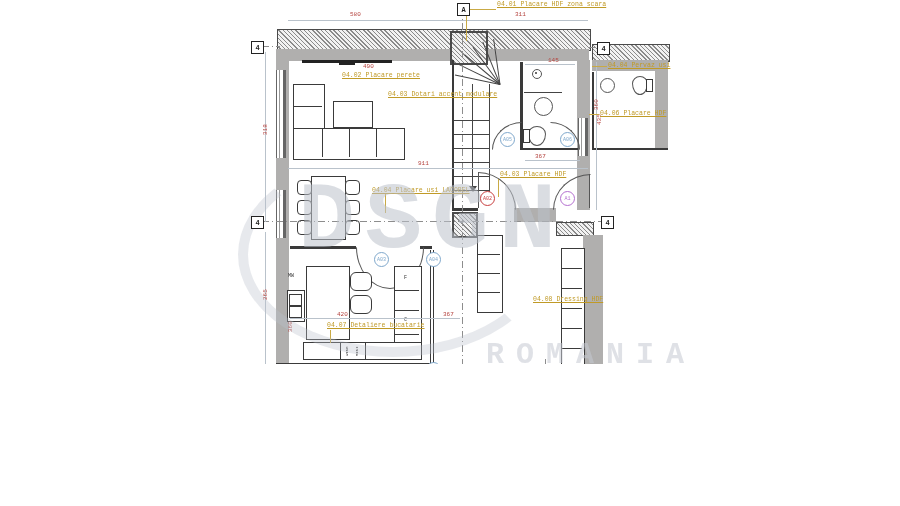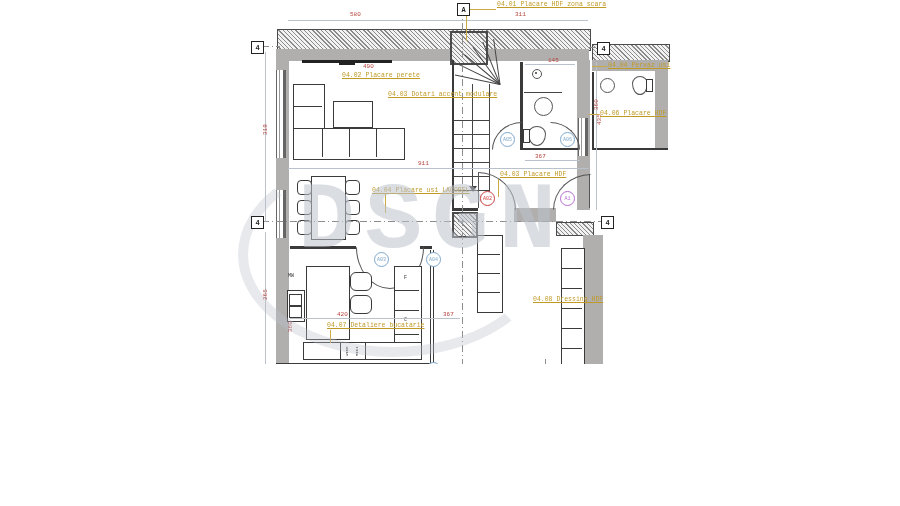--- a/index.html
+++ b/index.html
@@ -37,20 +37,21 @@
   .app{position:absolute;color:#333;font-size:5px;line-height:5px;}
   .wm{position:absolute;color:rgba(187,193,202,0.55);font-weight:bold;z-index:4;pointer-events:none;}
 </style>
 </head>
 <body>
 
 <div id="canvas">
 
   <div class="wm" style="left:238px;top:152px;width:290px;height:185px;border:10px solid rgba(187,193,202,0.35);border-radius:50%;border-top-color:transparent;border-right-color:transparent;background:transparent;"></div>
   <div class="wm" style="left:298px;top:168px;font-size:95px;letter-spacing:10px;">DSGN</div>
+  <div class="wm" style="left:486px;top:338px;font-size:30px;letter-spacing:12px;color:rgba(196,201,209,0.55);">ROMANIA</div>
 
   <div class="hatch" style="left:277px;top:29px;width:312px;height:20px;"></div>
   <div class="wall" style="left:277px;top:49px;width:312px;height:12px;"></div>
   <div class="hatch" style="left:450px;top:31px;width:34px;height:30px;border-width:2px;"></div>
   <div class="hatch" style="left:592px;top:44px;width:76px;height:16px;"></div>
   <div class="wall" style="left:592px;top:60px;width:76px;height:11px;"></div>
   <div class="wall" style="left:655px;top:71px;width:13px;height:79px;"></div>
   <div class="wall" style="left:276px;top:49px;width:13px;height:440px;"></div>
   <div class="winv" style="left:276px;top:70px;width:10px;height:88px;"></div>
   <div class="winv" style="left:276px;top:190px;width:10px;height:48px;"></div>

